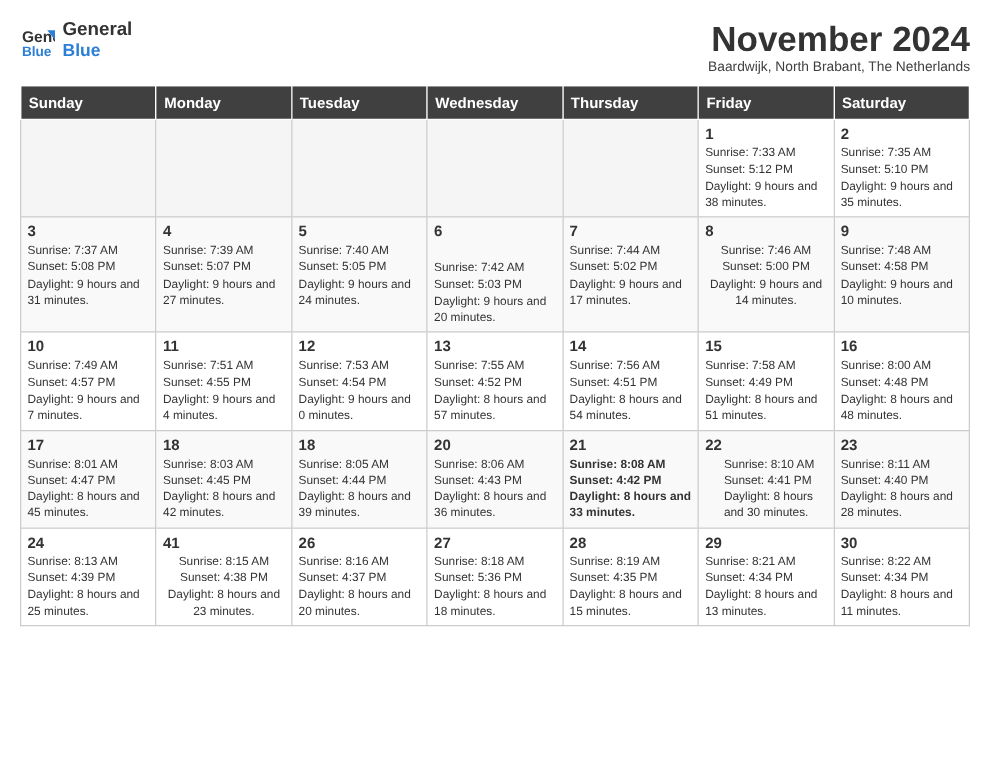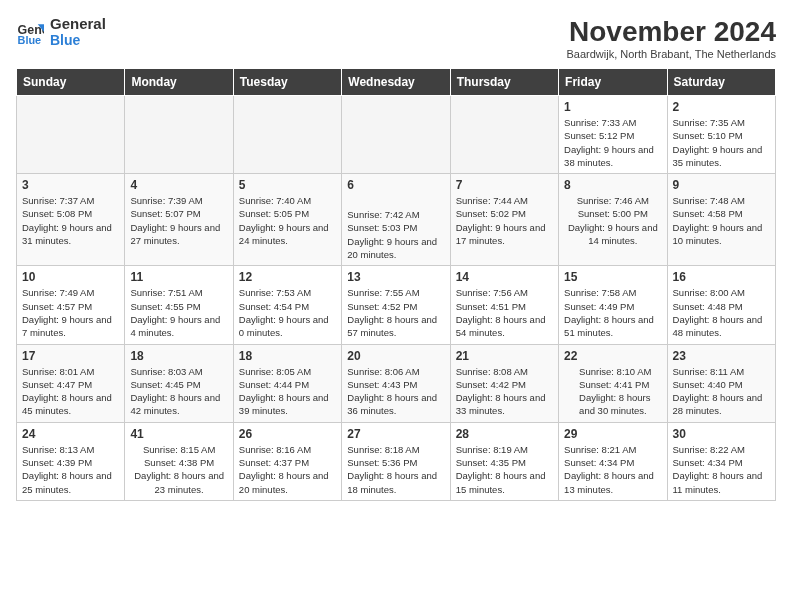--- a/index.html
+++ b/index.html
@@ -240,21 +240,21 @@
 Daylight: 8 hours and 39 minutes.</div>
         </td>
         <td>
           <span class="day-num">20</span>
           <div class="day-info" style="white-space: pre-line;">Sunrise: 8:06 AM
 Sunset: 4:43 PM
 Daylight: 8 hours and 36 minutes.</div>
         </td>
         <td>
           <span class="day-num">21</span>
-          <div class="day-info" style="white-space: pre-line;">Sunrise: 8:08 AM
+          <div class="day-info" style="white-space: pre-line; font-weight: bold;">Sunrise: 8:08 AM
 Sunset: 4:42 PM
 Daylight: 8 hours and 33 minutes.</div>
         </td>
         <td>
           <span class="day-num">22</span>
           <div class="day-info" style="white-space: pre-line; margin-left: 15px;">Sunrise: 8:10 AM
 Sunset: 4:41 PM
 Daylight: 8 hours and 30 minutes.</div>
         </td>
         <td>

